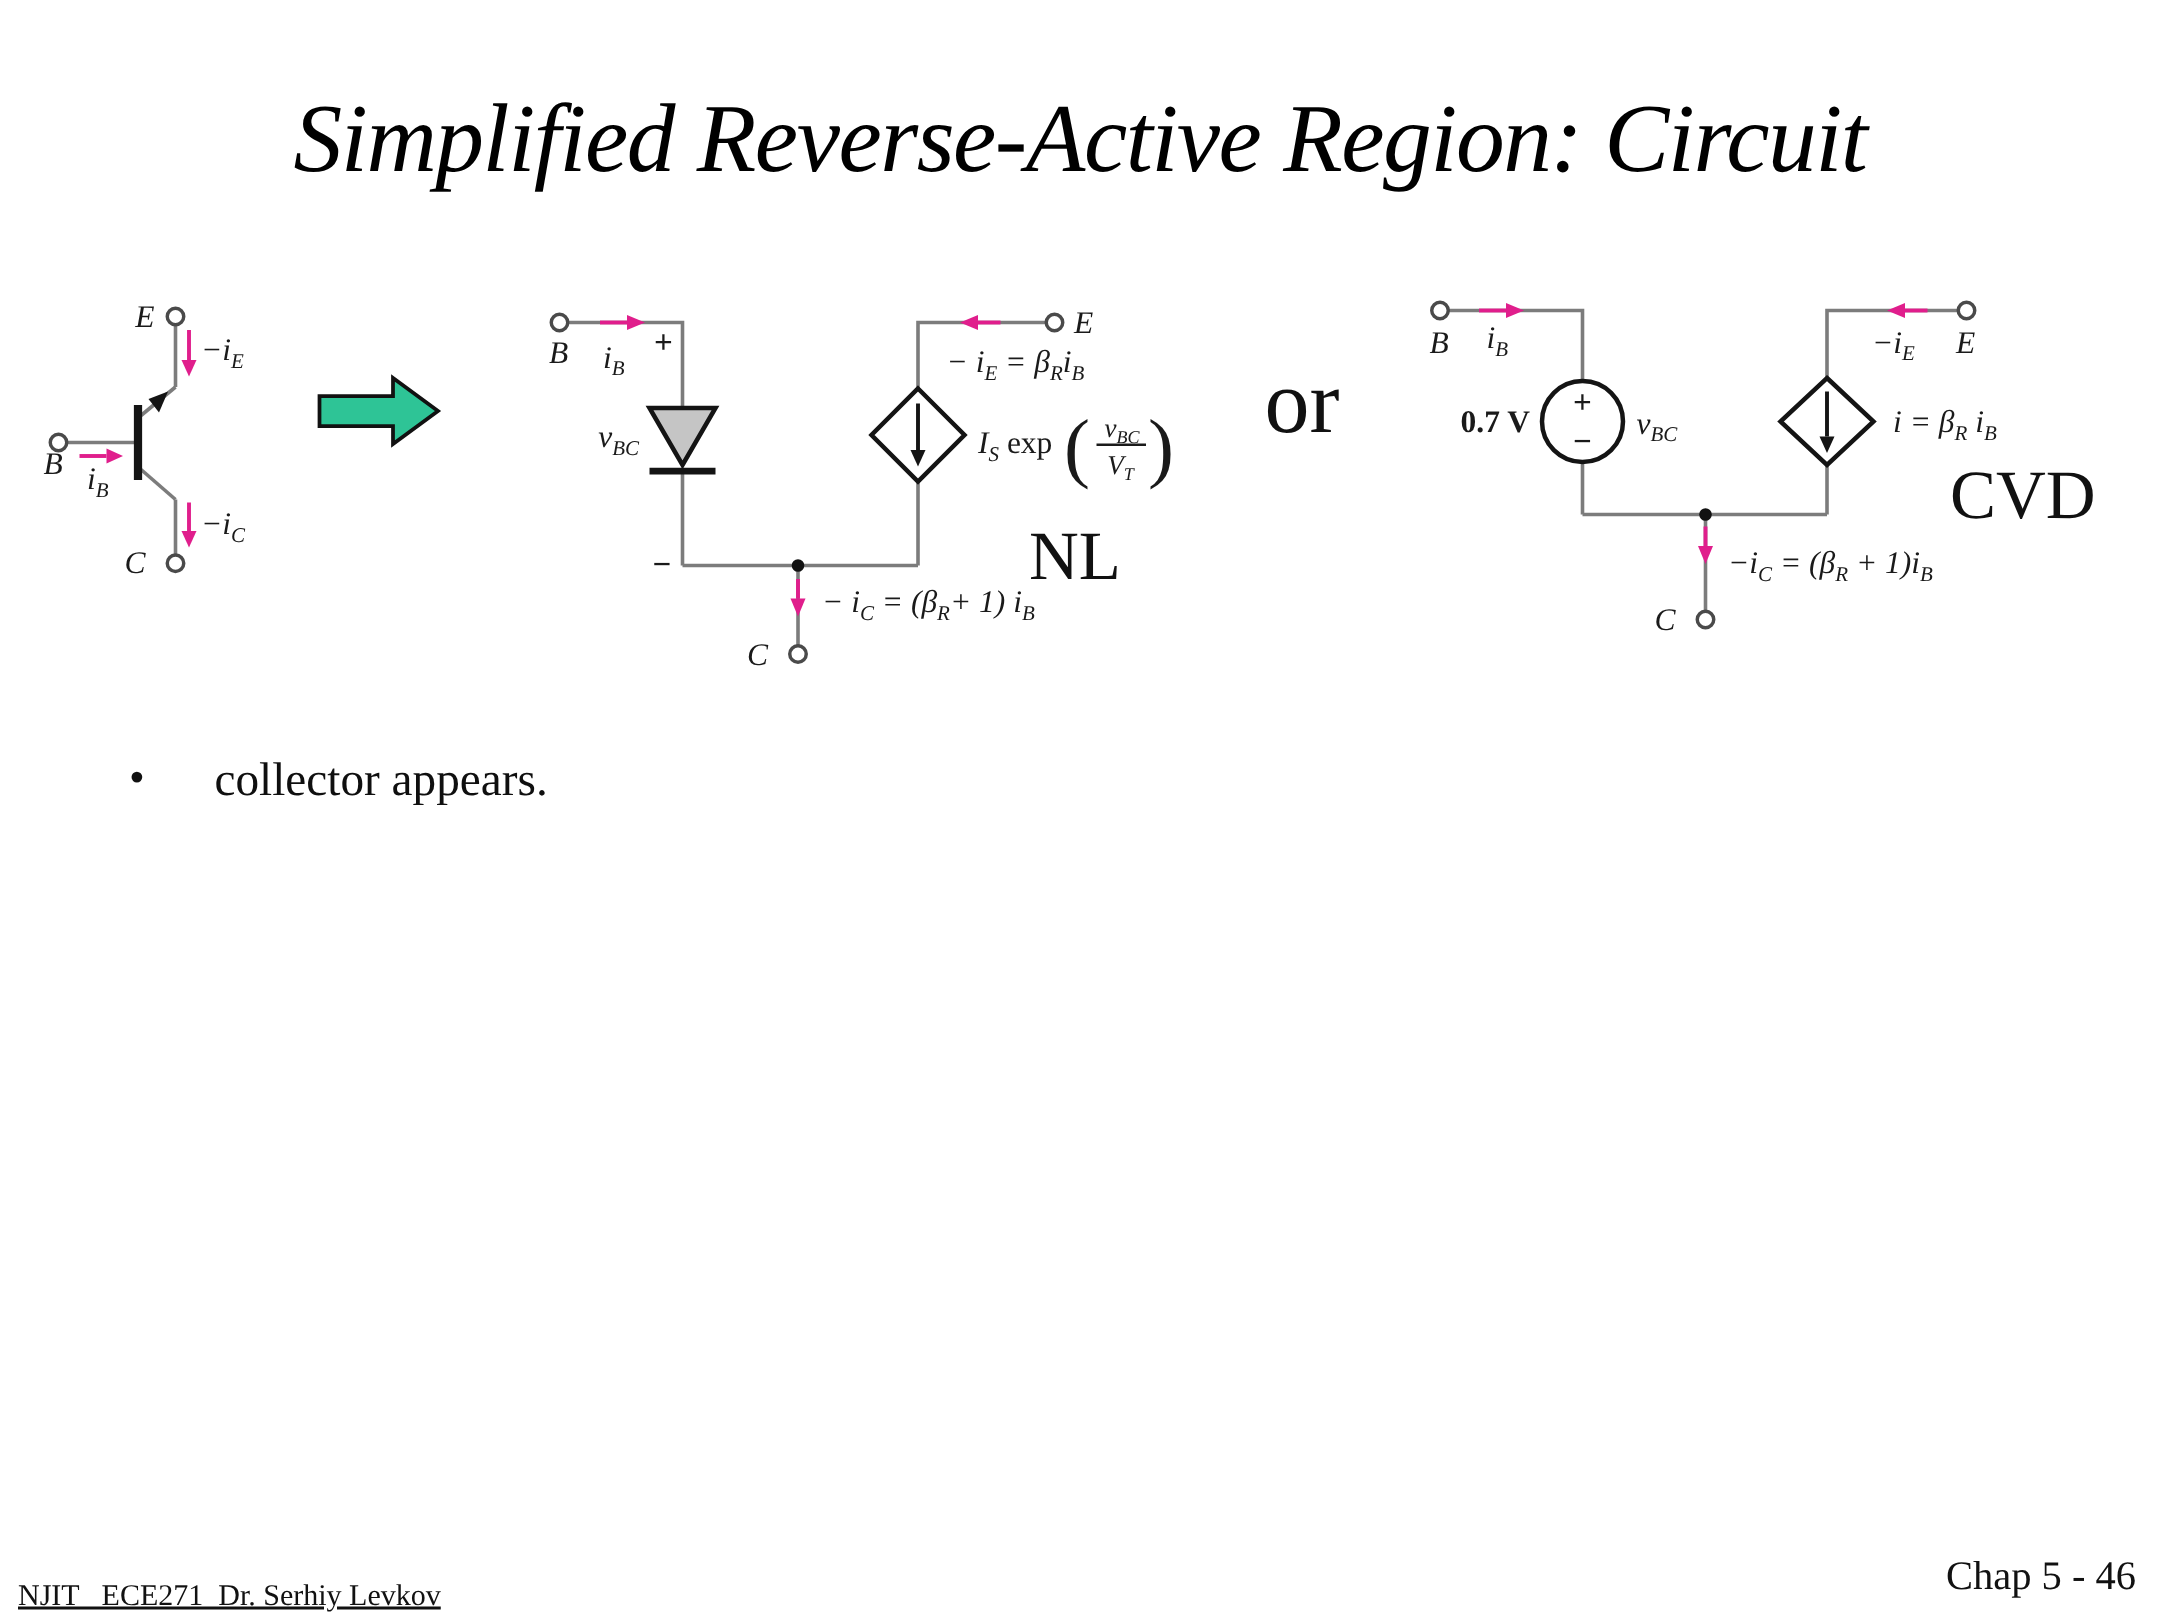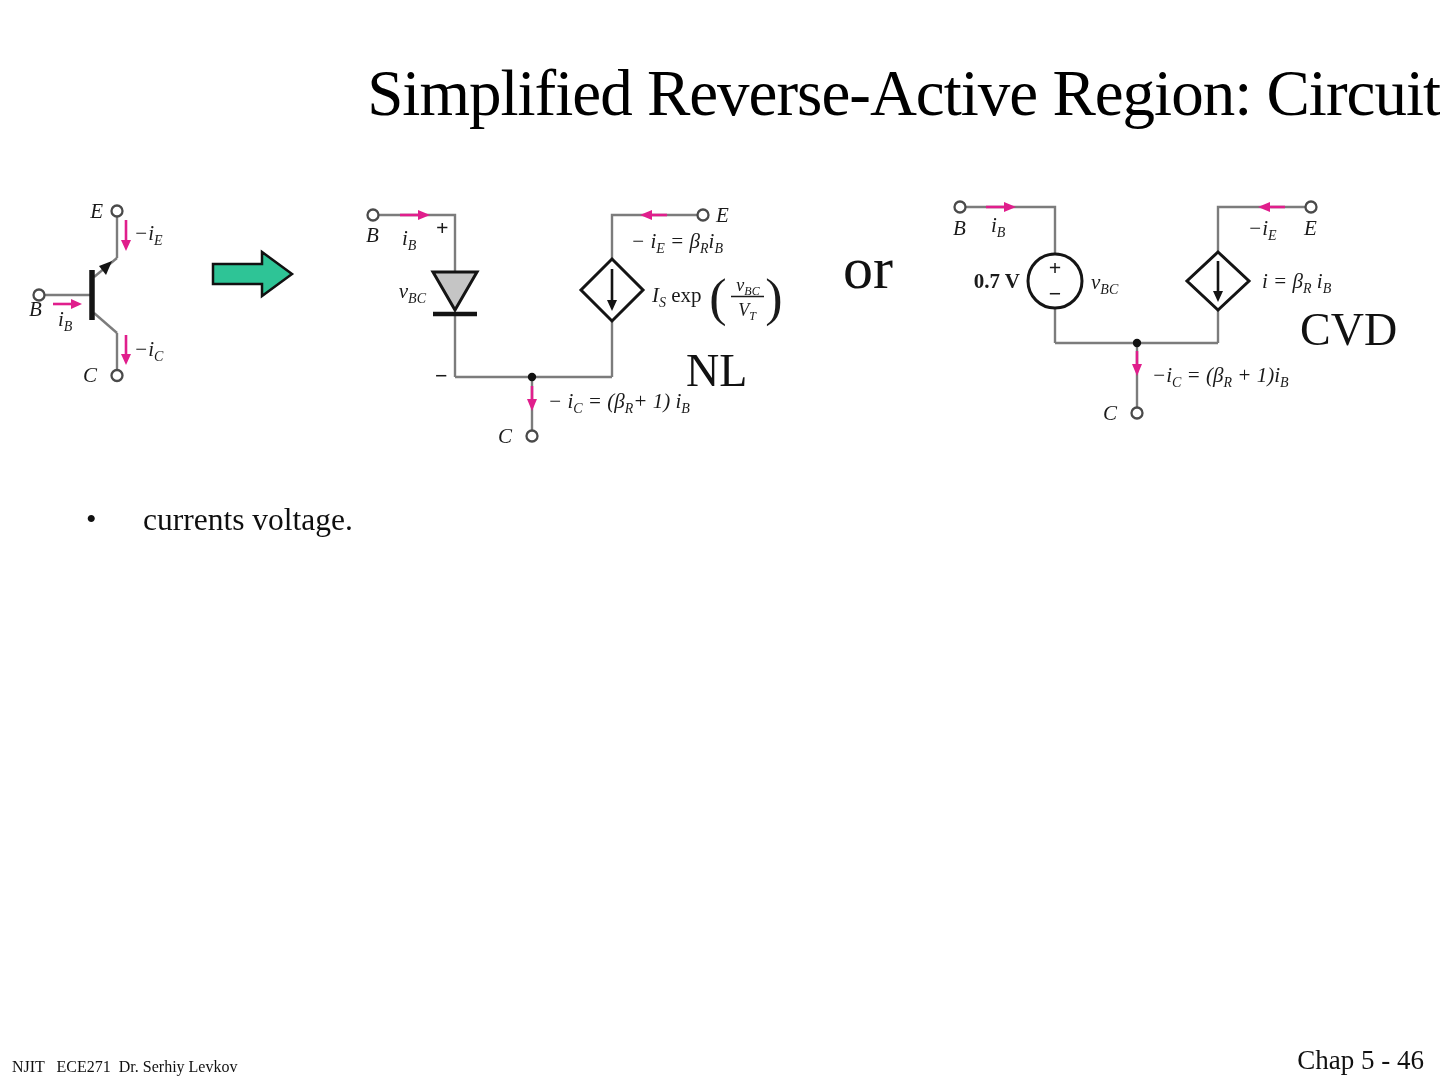--- a/index.html
+++ b/index.html
@@ -9,22 +9,22 @@
     --ink:#1a1a1a;
     --diode:#c5c5c5;
   }
   html,body{margin:0;padding:0;}
   body{
     width:1440px;height:1080px;background:#ffffff;position:relative;overflow:hidden;
     font-family:"Liberation Serif",serif;color:#000;
   }
   .slide{position:absolute;inset:0;}
   .title{
-    position:absolute;top:56px;left:0;width:100%;text-align:right;margin:0;
-    font-size:65px;font-weight:normal;letter-spacing:-1px;color:#000;
+    position:absolute;top:56px;left:0;width:100%;text-align:center;margin:0;
+    font-size:65px;font-weight:normal;letter-spacing:-1px;color:#000;font-style:italic;
   }
   .figwrap svg{position:absolute;overflow:visible;}
   .svg-bjt{left:15px;top:192px;}
   .svg-green{left:210px;top:248px;}
   .svg-nl{left:350px;top:190px;}
   .svg-cvd{left:928px;top:185px;}
   .or-text{
     position:absolute;left:843px;top:234px;font-size:60px;color:#111;
   }
   
@@ -46,24 +46,24 @@
   .bullet-marker{
     position:absolute;left:86px;top:502px;font-size:30px;color:#111;
   }
   .bullet-text{
     position:absolute;left:143px;top:498px;width:1210px;
     font-size:31.5px;line-height:44px;color:#0f0f0f;
   }
   .bvar{font-family:"DejaVu Sans",sans-serif;font-style:italic;font-size:37px;}
   .bvar .bsub{font-family:"Liberation Serif",serif;font-style:italic;font-size:20px;vertical-align:-6px;}
   .footer-left{
-    position:absolute;left:12px;bottom:4px;font-size:16px;color:#111;white-space:pre;
+    position:absolute;left:12px;bottom:4px;font-size:20px;color:#111;white-space:pre;text-decoration:underline;
   }
   .footer-right{
-    position:absolute;right:16px;bottom:4px;font-size:27px;color:#111;
+    position:absolute;right:16px;bottom:14px;font-size:27px;color:#111;
   }
 </style>
 </head>
 <body>
 
 <div class="slide">
 
   <h1 class="title">Simplified Reverse-Active Region: Circuit</h1>
 
   <div class="figwrap">
@@ -204,19 +204,19 @@
       <text class="cl" x="376" y="50">E</text>
       <text class="cl" x="334" y="103"><tspan>i = β</tspan><tspan class="sub" dy="5">R</tspan><tspan dy="-5"> i</tspan><tspan class="sub" dy="5">B</tspan></text>
       <text class="cl" x="189" y="235" text-anchor="end">C</text>
       <text class="cl" x="224" y="197"><tspan>−i</tspan><tspan class="sub" dy="5">C</tspan><tspan dy="-5"> = (β</tspan><tspan class="sub" dy="5">R</tspan><tspan dy="-5"> + 1)i</tspan><tspan class="sub" dy="5">B</tspan></text>
       <text class="tag" x="372" y="160" font-size="42">CVD</text>
     </svg>
   </div>
 
   <span class="bullet-marker">•</span>
   <div class="bullet-text">
-    <div>currents voltage.</div>
+    <div>collector appears.</div>
   </div>
 
   <div class="footer-left">NJIT   ECE271  Dr. Serhiy Levkov</div>
   <div class="footer-right">Chap 5 - 46</div>
 
 </div>
 
 </body></html>

